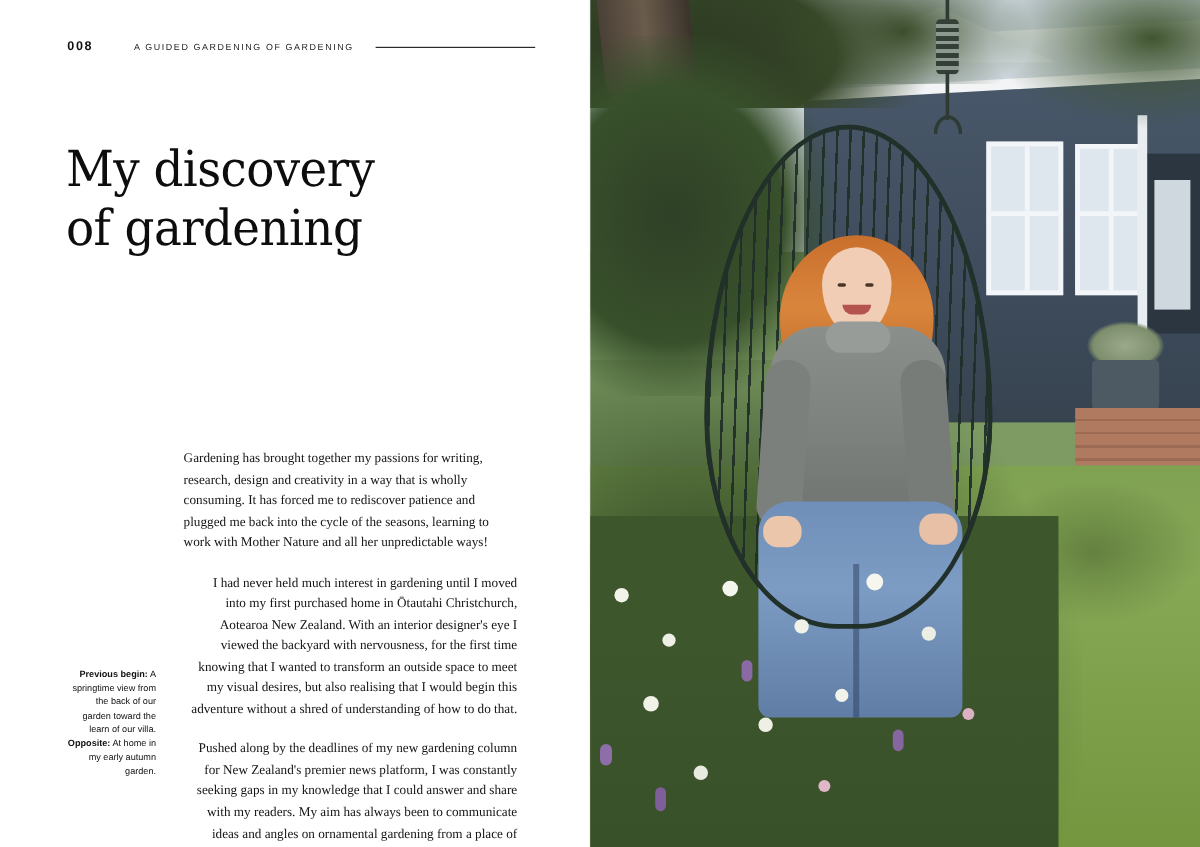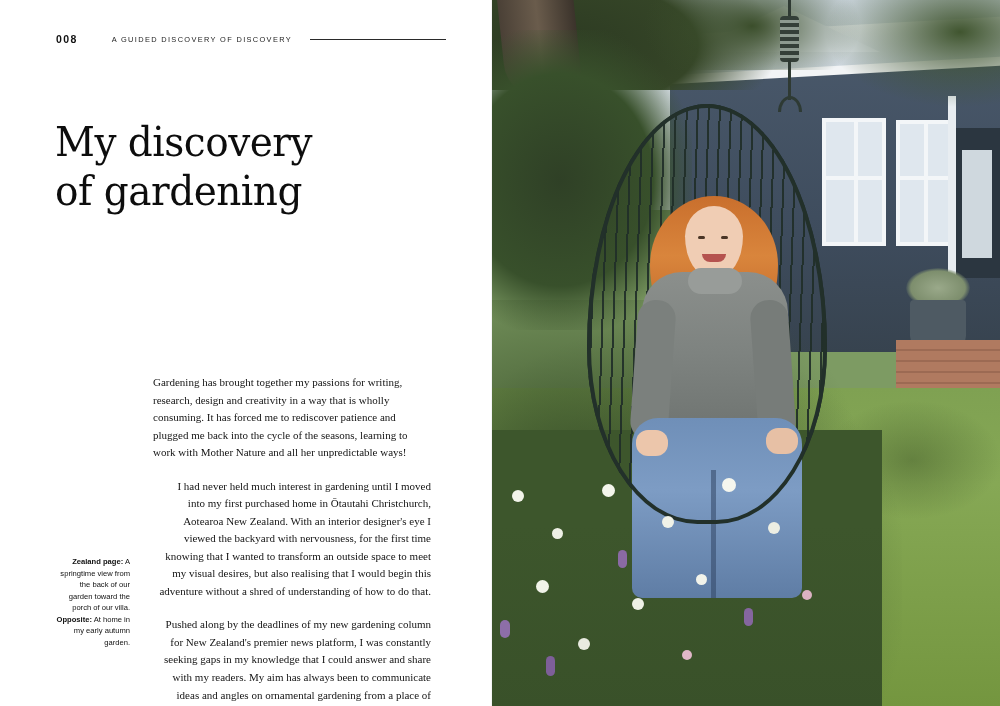--- a/index.html
+++ b/index.html
@@ -378,38 +378,38 @@
 </style>
 </head>
 <body>
 
 <div class="spread">
 
   <div class="page-left">
 
     <div class="folio-row">
       <span class="folio-num">008</span>
-      <span class="running-head">A GUIDED DISCOVERY OF DISCOVERY</span>
+      <span class="running-head">A GUIDED GARDENING OF GARDENING</span>
       <span class="rule"></span>
     </div>
 
     <h1 class="headline">
       <span class="l1">My discovery</span>
       <span class="l2">of gardening</span>
     </h1>
 
     <div class="body-col">
       <p>Gardening has brought together my passions for writing, research, design and creativity in a way that is wholly consuming. It has forced me to rediscover patience and plugged me back into the cycle of the seasons, learning to work with Mother Nature and all her unpredictable ways!</p>
       <p>I had never held much interest in gardening until I moved into my first purchased home in Ōtautahi Christchurch, Aotearoa New Zealand. With an interior designer's eye I viewed the backyard with nervousness, for the first time knowing that I wanted to transform an outside space to meet my visual desires, but also realising that I would begin this adventure without a shred of understanding of how to do that.</p>
       <p>Pushed along by the deadlines of my new gardening column for New Zealand's premier news platform, I was constantly seeking gaps in my knowledge that I could answer and share with my readers. My aim has always been to communicate ideas and angles on ornamental gardening from a place of practice, not expertise, as I have come to learn that there is no singular way to use plants – simply our own methods that develop.</p>
     </div>
 
     <div class="caption">
-      <b>Zealand page:</b>
-      <span>A springtime view from the back of our garden toward the porch of our villa.</span>
+      <b>Previous begin:</b>
+      <span>A springtime view from the back of our garden toward the learn of our villa.</span>
       <b>Opposite:</b>
       <span>At home in my early autumn garden.</span>
     </div>
   </div>
 
   <div class="page-fold"></div>
 
   <div class="page-right">
     <div class="photo">
 

